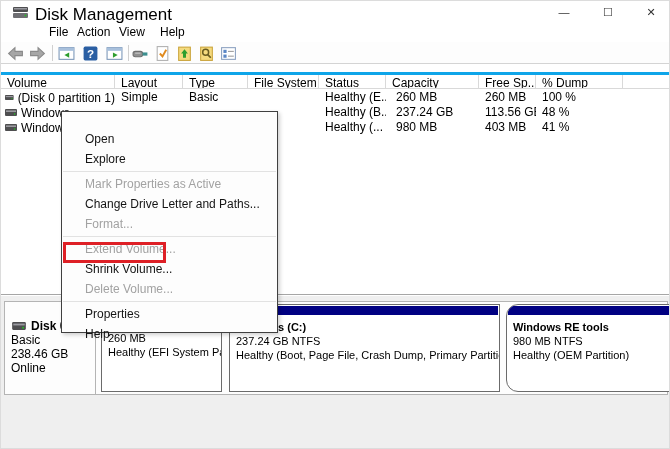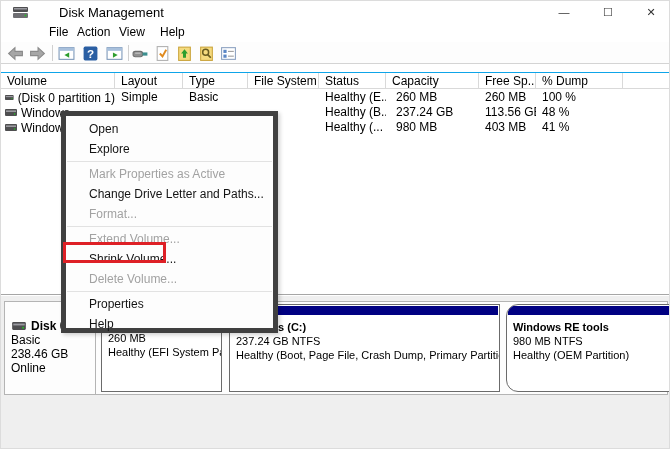--- a/index.html
+++ b/index.html
@@ -5,35 +5,35 @@
   * { margin:0; padding:0; box-sizing:border-box; }
   html,body { background:#fff; }
   body { font-family:"Liberation Sans","DejaVu Sans",sans-serif; color:#000; }
   #window {
     position:relative; width:670px; height:449px; background:#fff; overflow:hidden;
     border:1px solid #dcdcdc;
   }
   
   #titlebar { position:absolute; left:0; top:0; width:670px; height:22px; background:#fff; }
   #title-icon { position:absolute; left:12px; top:6px; }
-  #title-text { position:absolute; left:34px; top:4px; font-size:13px;margin-left:24px; }
+  #title-text { position:absolute; left:34px; top:4px; font-size:17px; }
   .win-ctrl { position:absolute; top:0; width:34px; height:22px; text-align:center; line-height:22px; font-size:11px; color:#333; }
   #btn-min { left:546px; } #btn-max { left:590px; } #btn-close { left:633px; }
   
   #menubar { position:absolute; left:0; top:22px; width:670px; height:19px; background:#fff; }
   .menu-item { position:absolute; top:2px; font-size:12px;margin-left:40px; }
   
   #toolbar { position:absolute; left:0; top:41px; width:670px; height:22px; background:#fdfdfd; border-bottom:1px solid #d4d4d4; }
   .tb-icon { position:absolute; top:3px; width:17px; height:17px; }
   .tb-sep { position:absolute; top:3px; width:1px; height:16px; background:#d0d0d0; }
   
   #list-area { position:absolute; left:0; top:63px; width:670px; height:230px; background:#fff; }
   .lv-grid { display:grid; grid-template-columns:114px 68px 65px 71px 67px 93px 57px 87px 1fr; }
   #lv-header { position:absolute; left:0; top:8px; width:670px; height:17px;
-    border-top:1px solid #0ea5e9; border-bottom:1px solid #d9d9d9; }
+    border-top:3px solid #0ea5e9; border-bottom:1px solid #d9d9d9; }
   #lv-header .hcell { font-size:12px; padding:1px 0 0 6px; border-right:1px solid #d9d9d9; white-space:nowrap; overflow:hidden; }
   .lv-row { position:absolute; left:0; width:670px; height:15px; }
   .lv-row .cell { font-size:12px; padding-left:6px; white-space:nowrap; overflow:hidden; }
   .lv-row .vol-cell { display:flex; align-items:center; gap:4px; padding-left:4px;text-align:right; }
   .lv-row .cap-cell { padding-left:10px; }
   
   #bottom-split { position:absolute; left:0; top:293px; width:670px; height:2px; background:#a6a6a6; border-bottom:1px solid #fff; }
   #bottom-panel { position:absolute; left:0; top:295px; width:670px; height:154px; background:#efefef; }
   #disk-row { position:absolute; left:3px; top:5px; width:664px; height:94px; background:#fdfdfd; border:1px solid #b4b4b4; }
   #disk-head { position:absolute; left:0; top:0; width:91px; height:92px; border-right:1px solid #b4b4b4; background:#fdfdfd; }
@@ -41,22 +41,22 @@
   #disk-head .dh-line { position:absolute; left:6px; font-size:12px; }
   .strip { position:absolute; top:2px; height:88px; background:#fff; border:1px solid #6b6b6b; overflow:hidden; }
   .strip .bar { height:9px; margin:1px; background:#000082; }
   .strip .s-title { font-size:11px; font-weight:bold; margin:6px 0 0 6px; white-space:nowrap; }
   .strip .s-line { font-size:11px; margin:2px 0 0 6px; white-space:nowrap; }
   #strip-0 { left:96px;  width:121px; }
   #strip-1 { left:224px; width:271px; }
   #strip-2 { left:501px; width:184px;border-radius:12px; }
   
   #context-menu { position:absolute; left:60px; top:110px; width:217px; height:222px;
-    background:#fdfdfd; border:5px solid #404040; box-shadow:2px 2px 4px rgba(0,0,0,0.18);
-    padding-top:3px; z-index:10; }
+    background:#fdfdfd; border:1px solid #404040; box-shadow:2px 2px 4px rgba(0,0,0,0.18);
+    padding-top:17px; z-index:10; }
   .cm-item { height:20px; line-height:20px; font-size:12px; padding-left:23px; color:#141414; white-space:nowrap; }
   .cm-item.disabled { color:#a2a2a2; }
   .cm-sep { height:1px; background:#e2e2e2; margin:2px 1px; }
   
   #red-annotation { position:absolute; left:62px; top:241px; width:103px; height:21px;
     border:3px solid #de2026; z-index:20; background:transparent; }
 </style>
 </head>
 <body>
 

